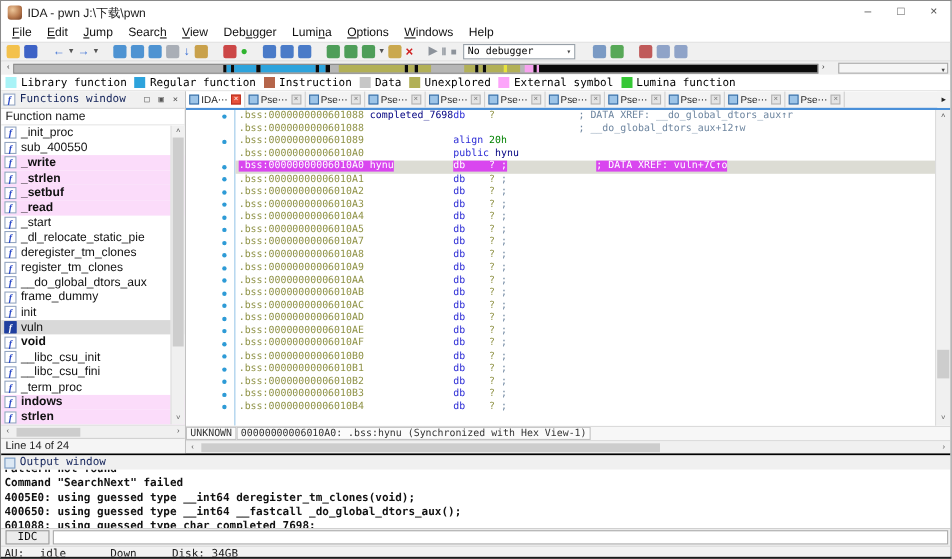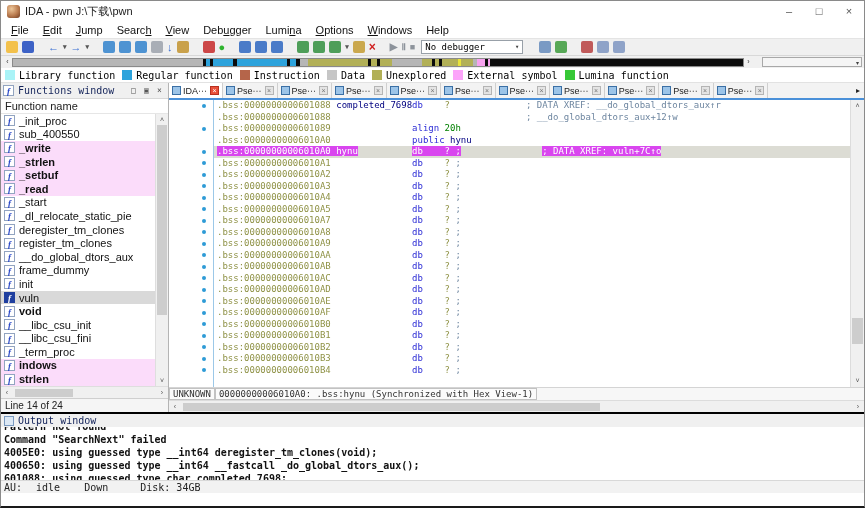--- a/index.html
+++ b/index.html
@@ -87,21 +87,21 @@
 .ow-title{height:13px;background:#f0f0f0;display:flex;align-items:center;font-size:10px;color:#13235a;padding-left:3px;font-family:"DejaVu Sans Mono",monospace}
 .ow-icon{width:10px;height:10px;background:#dce8f4;border:1px solid #7a9ac0;margin-right:4px}
 .ow-body{flex:1;position:relative;overflow:hidden;background:#fff}
 .ow-inner{position:absolute;top:-7px;left:3px;font:bold 10px/13px "DejaVu Sans Mono",monospace;color:#111;white-space:pre}
 .idcrow{height:16px;background:#f0f0f0;border-top:1px solid #d0d0d0;display:flex;align-items:center}
 .idcbtn{width:40px;height:13px;margin:0 3px 0 4px;border:1px solid #999;background:#ececec;font:10px "DejaVu Sans Mono",monospace;color:#111;display:flex;align-items:center;justify-content:center}
 .idcinput{flex:1;height:13px;border:1px solid #a8a8a8;background:#fff;margin-right:2px;font:10px "DejaVu Sans Mono",monospace;padding:0 2px;outline:none}
 
 .statusbar{height:13px;background:#f2f2f2;border-top:1px solid #d8d8d8;display:flex;align-items:center;font:10px "DejaVu Sans Mono",monospace;color:#222}
 .statusbar span{white-space:pre}
-.sb-au{margin-left:3px}.sb-idle{margin-left:14px}.sb-down{margin-left:24px}.sb-disk{margin-left:32px}
+.sb-au{margin-left:3px}.sb-idle{margin-left:14px}.sb-down{margin-left:40px}.sb-disk{margin-left:32px}
 </style>
 </head>
 <body>
 
 <div class="win">
 
   <div class="titlebar">
     <div class="appicon"></div>
     <span class="title">IDA - pwn J:\下载\pwn</span>
     <div class="wctl" id="wctl">
@@ -464,20 +464,24 @@
   <div class="outwin">
     <div class="ow-title">
       <span class="ow-icon"></span>
       <span>Output window</span>
     </div>
     <div class="ow-body">
       <div class="ow-inner" id="owlines"><div>Pattern not found</div><div>Command "SearchNext" failed</div><div>4005E0: using guessed type __int64 deregister_tm_clones(void);</div><div>400650: using guessed type __int64 __fastcall _do_global_dtors_aux();</div><div>601088: using guessed type char completed_7698;</div></div>
     </div>
   </div>
 
+  <div class="idcrow">
+    <div class="idcbtn">IDC</div>
+    <input class="idcinput" value="" style="">
+  </div>
 
   <div class="statusbar">
     <span class="sb-au">AU:</span>
     <span class="sb-idle">idle</span>
     <span class="sb-down">Down</span>
     <span class="sb-disk">Disk: 34GB</span>
   </div>
 
 </div>
 

